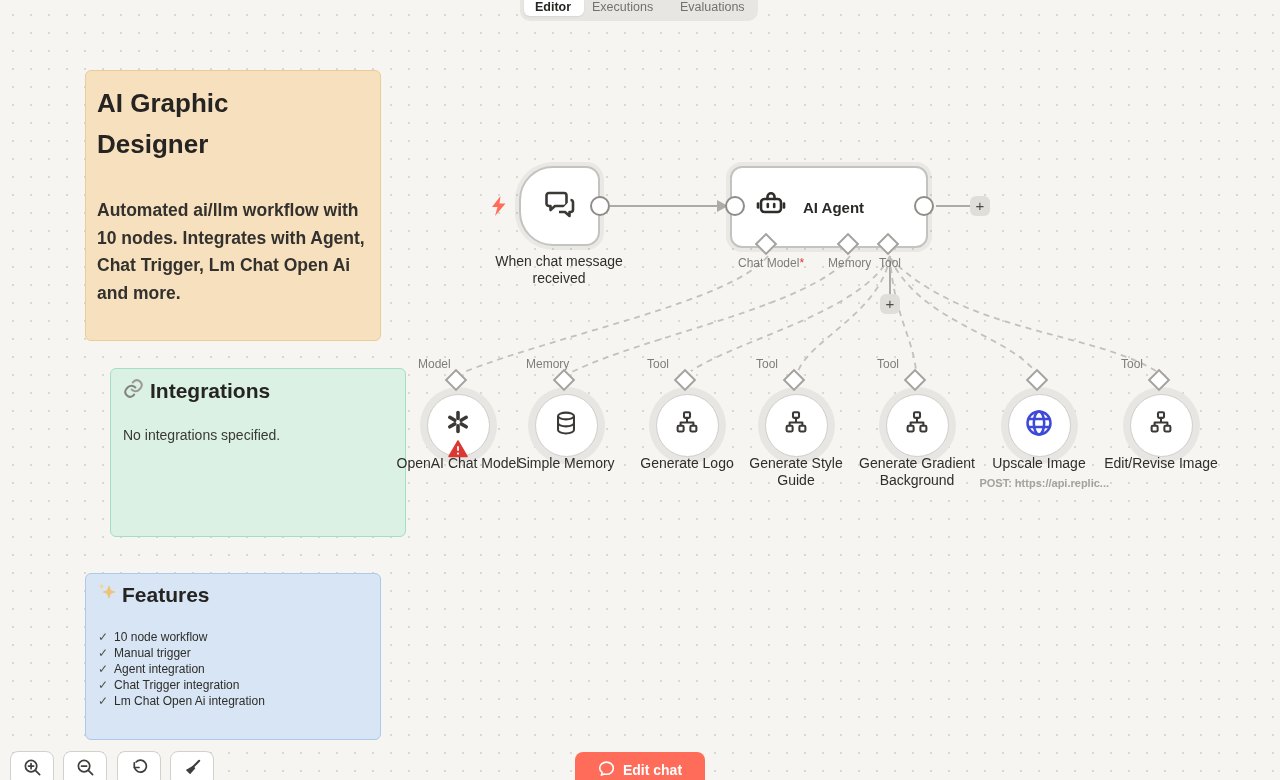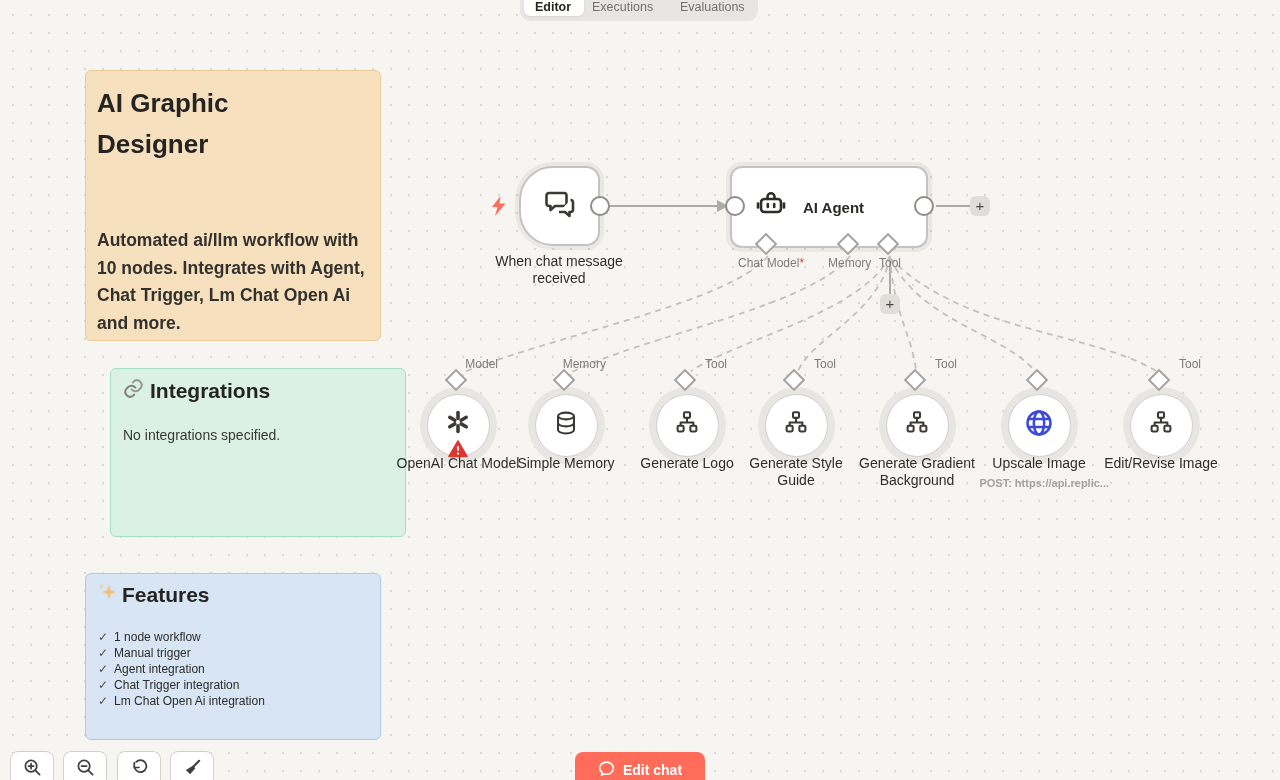--- a/index.html
+++ b/index.html
@@ -27,21 +27,21 @@
   .sticky.orange { left:85px; top:70px; width:296px; height:271px;
     background:#F7E0BE; border:1px solid #EBCC97; }
   .sticky.green  { left:85px; top:368px; width:296px; height:169px;
     background:#DBF1E4; border:1px solid #A5DFC3;margin-left:25px; }
   .sticky.blue   { left:85px; top:573px; width:296px; height:167px;
     background:#D7E5F4; border:1px solid #ABC9EC; }
 
   .sticky-title { position:absolute; left:11px; top:12px; width:225px;
     font-size:26px; line-height:41px; font-weight:700; color:#262422; }
   .sticky-body-lg { position:absolute; left:11px; top:126px; width:272px;
-    font-size:17.5px; line-height:27.5px; font-weight:600; color:#33312E;margin-top:30px; }
+    font-size:17.5px; line-height:27.5px; font-weight:600; color:#33312E; }
 
   .note-heading { position:absolute; left:11px; top:8px; display:flex;
     align-items:center; gap:5px; font-size:21px; font-weight:700; color:#262422; }
   .note-body { position:absolute; left:12px; top:58px; font-size:14px; color:#3A3934; }
 
   .feat-list { position:absolute; left:12px; top:55px; }
   .feat-item { display:flex; align-items:center; gap:6px; font-size:12px;
     line-height:16px; color:#2E2D2A; }
   .feat-item .check { color:#55544F; font-size:12px; }
 
@@ -59,21 +59,21 @@
   .diamond { position:absolute; width:16px; height:16px; background:#FFFFFF;
     border:2px solid #A3A29E; transform:rotate(45deg); z-index:4; }
 
   .plus-btn { position:absolute; width:20px; height:20px; border-radius:6px;
     background:#DFDED9; color:#4B4A46; font-size:15px; line-height:19px;
     text-align:center; z-index:4; font-weight:500; }
 
   .wf-label { position:absolute; text-align:center; color:#2F2E2B; font-size:14px;
     line-height:17px; z-index:3; font-weight:500; }
   .port-label { position:absolute; font-size:12px; color:#7E7D78; z-index:3;
-    white-space:nowrap; text-align:right; }
+    white-space:nowrap; text-align:left; }
   .req { color:#E0352B; }
   .sub-url { position:absolute; font-size:11px; color:#A3A29C; z-index:3;
     text-align:right; white-space:nowrap;font-weight:bold; }
 
   .circle-node { position:absolute; width:63px; height:63px; border-radius:50%;
     background:#FFFFFF; border:1.5px solid #CFCECA; box-shadow:0 0 0 7px #E7E6E2;
     display:flex; align-items:center; justify-content:center; z-index:3; }
 
   .warn-badge { position:absolute; left:50%; bottom:-6px; transform:translateX(-50%); z-index:5; }
 
@@ -145,21 +145,21 @@
         <svg width="20" height="20" viewBox="0 0 20 20">
           <path d="M12,3 L14,8.2 L19,10 L14,11.8 L12,17 L10,11.8 L5,10 L10,8.2 Z" fill="#EFC27B"></path>
           <path d="M4.5,1 L5.4,3.4 L7.8,4.3 L5.4,5.2 L4.5,7.6 L3.6,5.2 L1.2,4.3 L3.6,3.4 Z" fill="#F3D49E"></path>
         </svg>
       </span>
       <span>Features</span>
     </div>
     <div class="feat-list">
       <div class="feat-item">
           <span class="check">✓</span>
-          <span>1 node workflow</span>
+          <span>10 node workflow</span>
         </div>
       <div class="feat-item">
           <span class="check">✓</span>
           <span>Manual trigger</span>
         </div>
       <div class="feat-item">
           <span class="check">✓</span>
           <span>Agent integration</span>
         </div>
       <div class="feat-item">

